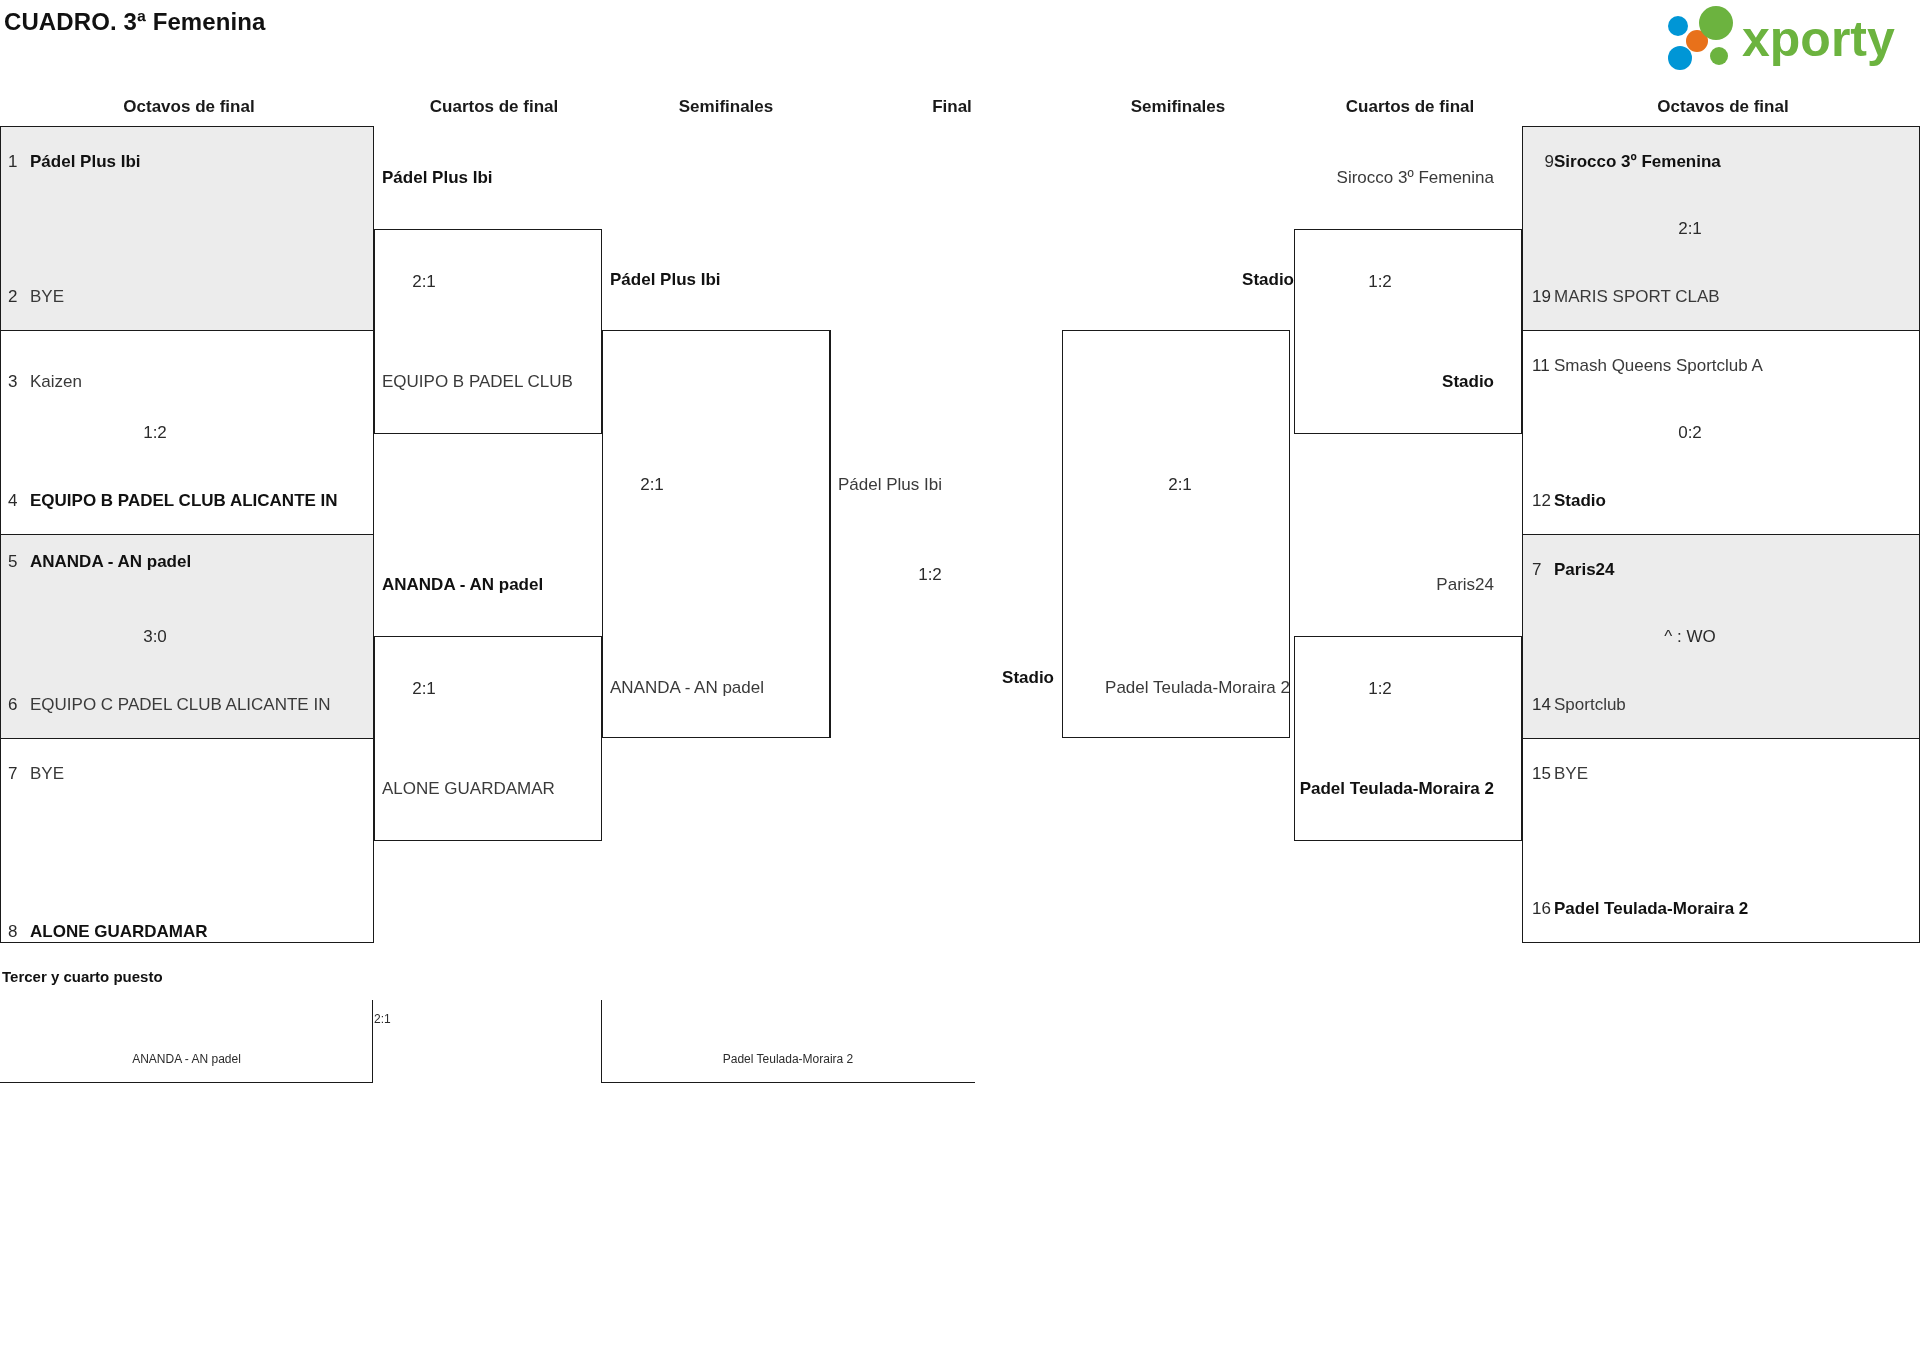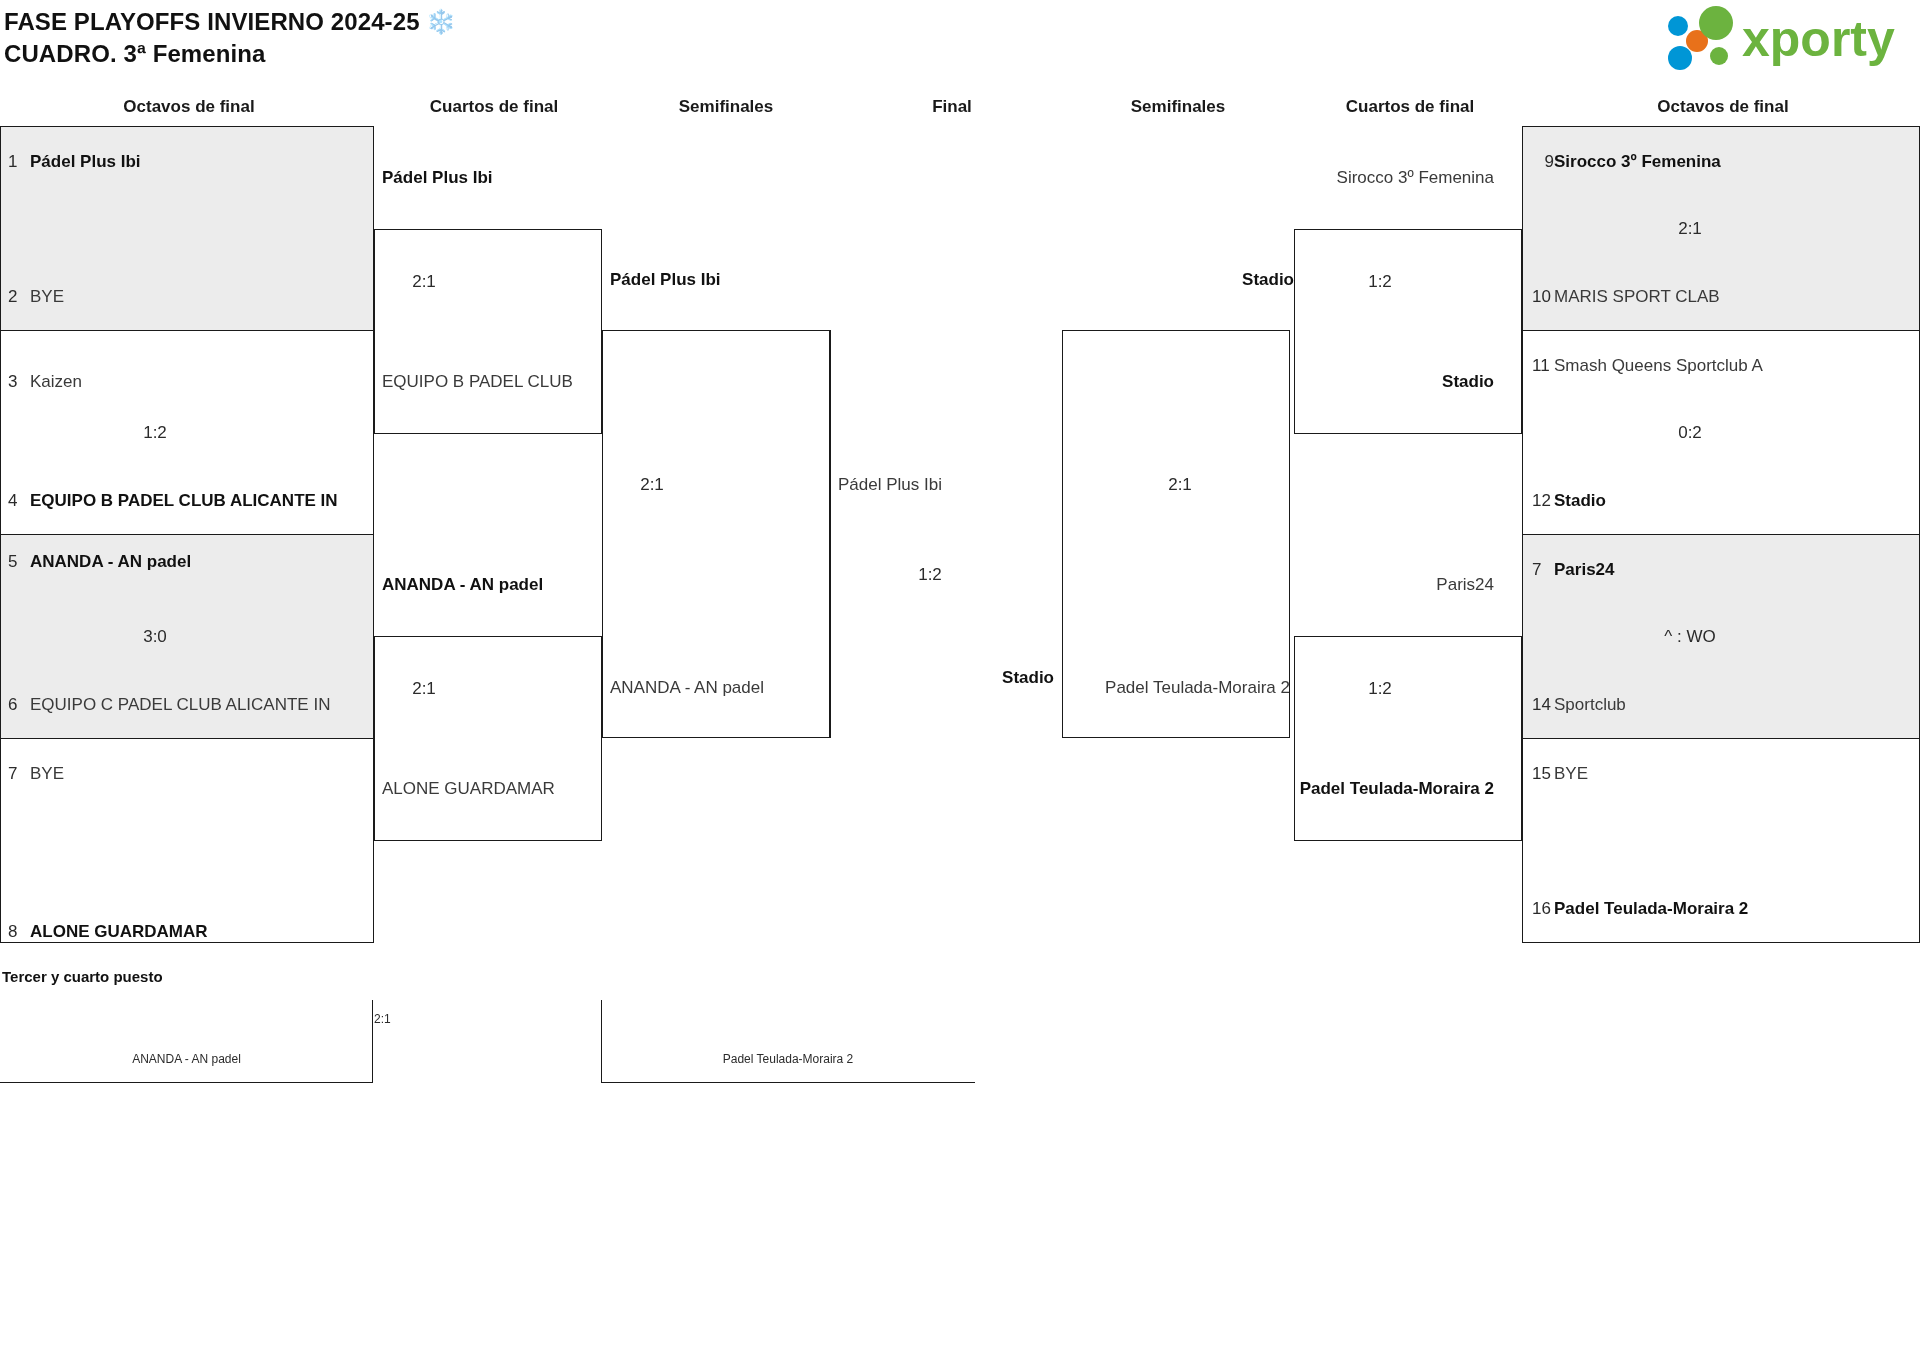--- a/index.html
+++ b/index.html
@@ -43,21 +43,20 @@
   .adv.right{text-align:right;}
   
   #third-title{position:absolute;left:2px;top:968px;font-size:15px;font-weight:bold;color:#111;white-space:nowrap;}
   .tp-name{position:absolute;font-size:12px;line-height:15px;color:#2b2b2b;white-space:nowrap;text-align:center;}
   .tp-score{position:absolute;font-size:12px;line-height:14px;color:#2b2b2b;white-space:nowrap;}
 </style>
 </head>
 <body>
 
 <div id="header-title">
-  <span class="ln">FASE PLAYOFFS INVIERNO 2024-25 ❄️</span>
   <span class="ln">CUADRO. 3ª Femenina</span>
 </div>
 
 <div id="brand-logo">
   <svg viewBox="0 0 260 66" width="260" height="66" xmlns="http://www.w3.org/2000/svg">
     <circle cx="28" cy="22" r="10" fill="#0096d6"></circle>
     <circle cx="47" cy="37" r="11" fill="#e8711a"></circle>
     <circle cx="30" cy="54" r="12" fill="#0096d6"></circle>
     <circle cx="66" cy="19" r="17" fill="#6cb33f"></circle>
     <circle cx="69" cy="52" r="9" fill="#6cb33f"></circle>
@@ -143,21 +142,21 @@
 <div class="adv lose right" style="left:1244px;top:575px;width:250px;">Paris24</div>
 <div class="mbox" style="left:1294px;top:636px;width:228px;height:205px;"></div>
 <div class="adv win right" style="left:1150px;top:779px;width:344px;">Padel Teulada-Moraira 2</div>
 <div class="score" style="left:1330px;top:679px;width:100px;">1:2</div>
 
 <div class="mbox shaded" style="left:1522px;top:126px;width:398px;height:205px;"></div>
 <div class="slot win" style="left:1532px;top:152px;text-align:right;">
   <span class="seed">9</span><span class="nm">Sirocco 3º Femenina</span>
 </div>
 <div class="slot lose" style="left:1532px;top:287px;">
-  <span class="seed">10</span><span class="nm">MARIS SPORT CLAB</span>
+  <span class="seed">19</span><span class="nm">MARIS SPORT CLAB</span>
 </div>
 <div class="score" style="left:1655px;top:219px;width:70px;">2:1</div>
 
 <div class="mbox" style="left:1522px;top:330px;width:398px;height:205px;"></div>
 <div class="slot lose" style="left:1532px;top:356px;">
   <span class="seed">11</span><span class="nm">Smash Queens Sportclub A</span>
 </div>
 <div class="slot win" style="left:1532px;top:491px;">
   <span class="seed">12</span><span class="nm">Stadio</span>
 </div>

